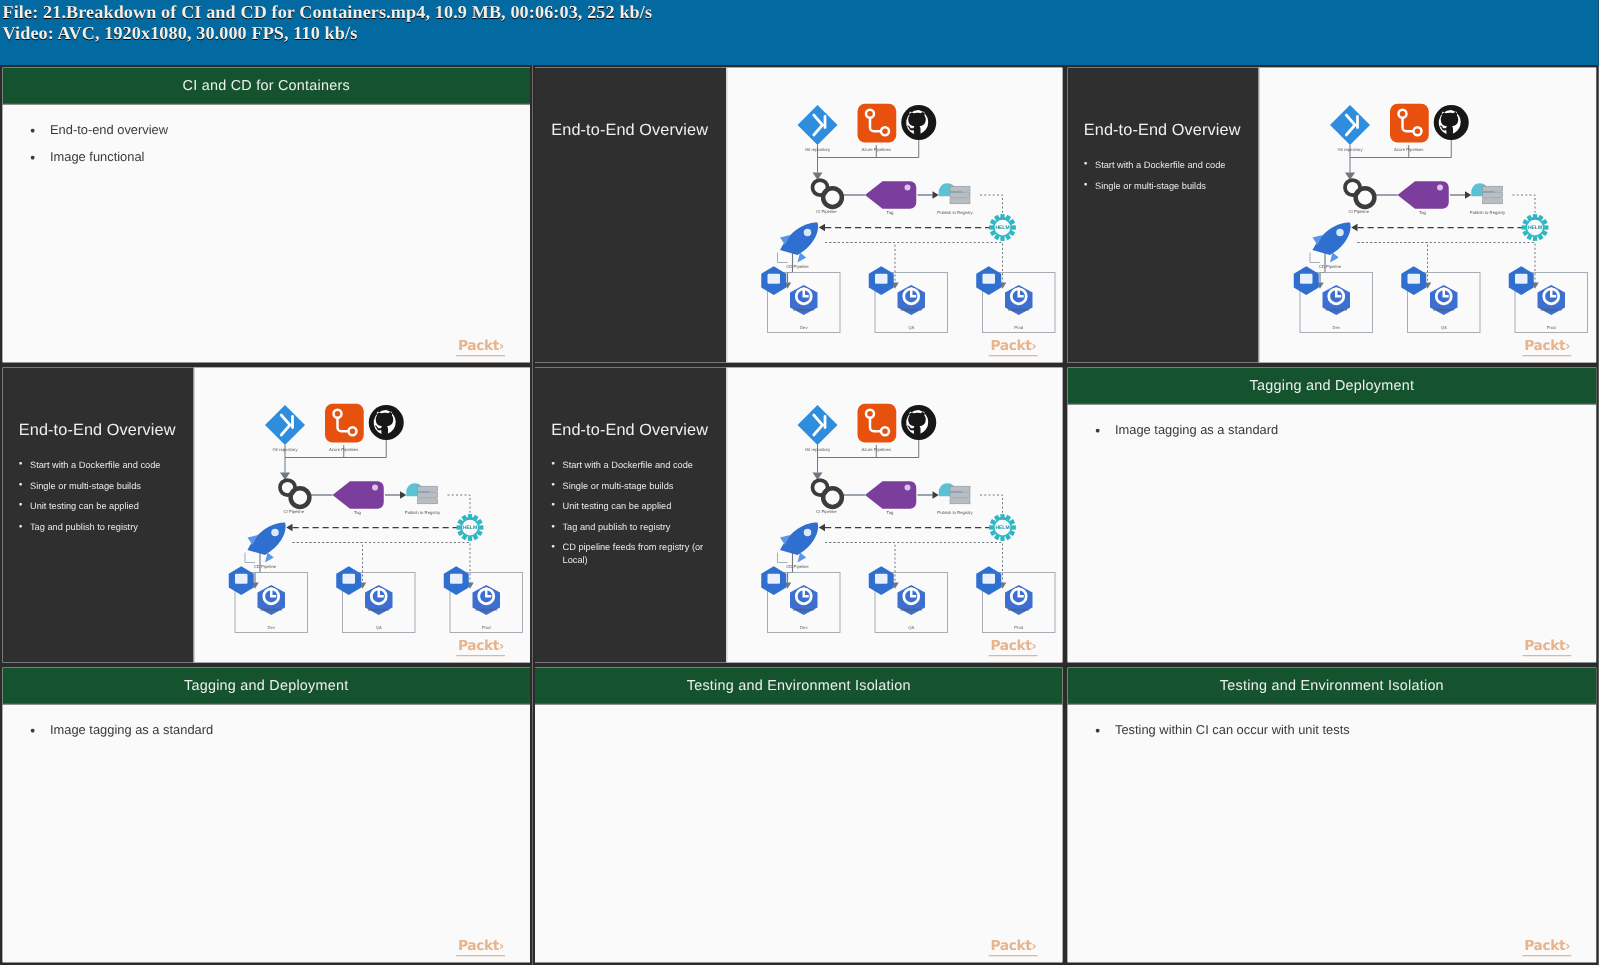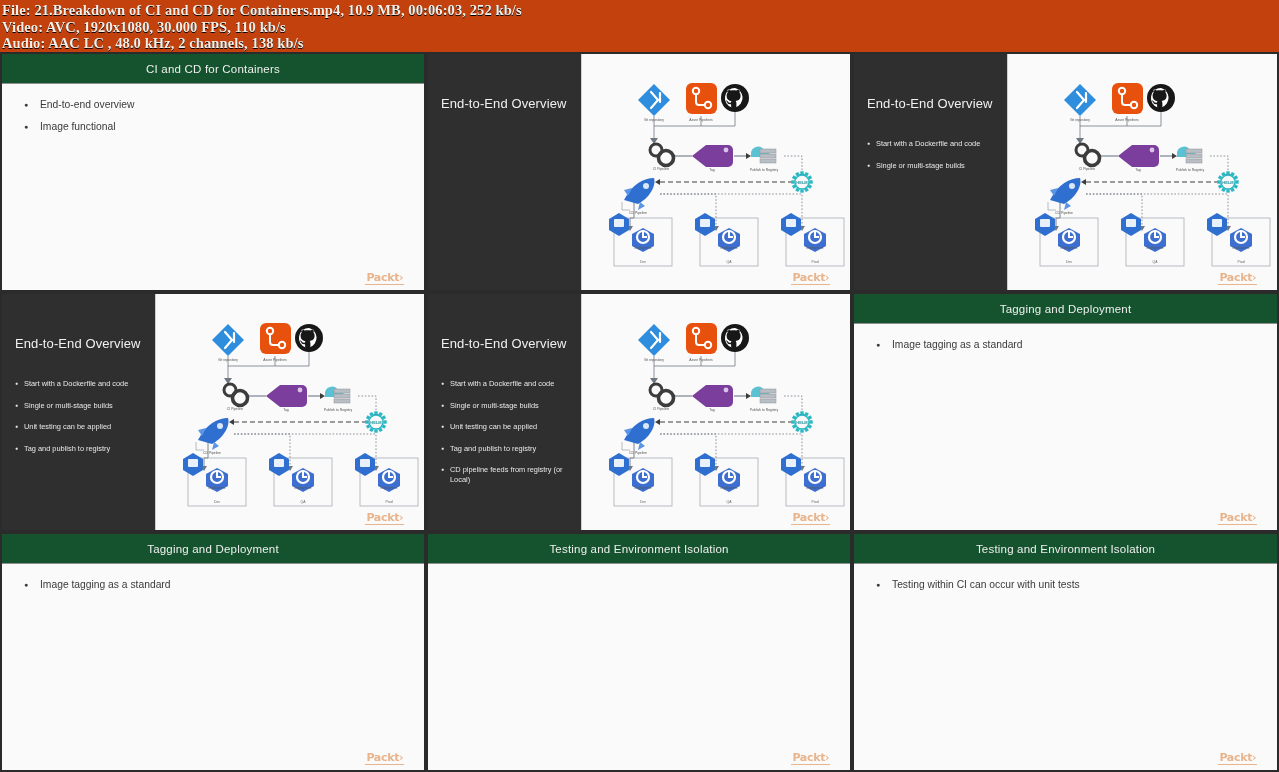--- a/index.html
+++ b/index.html
@@ -5,21 +5,21 @@
   * { box-sizing: border-box; margin: 0; padding: 0; }
   html, body {
     width: 1279px; height: 772px;
     background: #2b2b2b;
     font-family: "Liberation Sans", sans-serif;
     overflow: hidden;
   }
   
   #meta-header {
     height: 52px;
-    background: #c2410c;
+    background: #0369a1;
     padding: 2px 0 0 2px;
     color: #f2efe9;
     font-family: "Liberation Serif", serif;
     font-weight: bold;
     font-size: 14.5px;
     line-height: 16.6px;
     letter-spacing: 0.1px;
     text-shadow: 0 1px 0 #000;
   }
   #meta-header div { white-space: nowrap; }
@@ -88,21 +88,20 @@
     letter-spacing: .1px;
   }
   .dark-panel ul { list-style: none; margin-top: 16px; }
   .dark-panel li {
     position: relative;
     font-size: 7.4px;
     line-height: 9.6px;
     padding-left: 9px;
     margin-bottom: 7px;
     color: #e8e8e8;
-    margin-top: 12px;
   }
   .dark-panel li::before {
     content: "\25CF";
     position: absolute; left: 0; top: 0;
     font-size: 5px;
   }
   .diagram-pane {
     flex: 1 1 auto;
     background: #fafafa;
     position: relative;
@@ -123,21 +122,20 @@
     padding: 0 1px;
   }
   .packt .gt { font-size: 10px; }
 </style>
 </head>
 <body>
 
 <div id="meta-header">
   <div>File: 21.Breakdown of CI and CD for Containers.mp4, 10.9 MB, 00:06:03, 252 kb/s</div>
   <div>Video: AVC, 1920x1080, 30.000 FPS, 110 kb/s</div>
-  <div>Audio: AAC LC , 48.0 kHz, 2 channels, 138 kb/s</div>
 </div>
 
 <div id="thumb-grid">
     <div class="cell">
       <div class="titlebar">
         <span>CI and CD for Containers</span>
       </div>
       <div class="body-white">
         <ul>
           <li>End-to-end overview</li>

